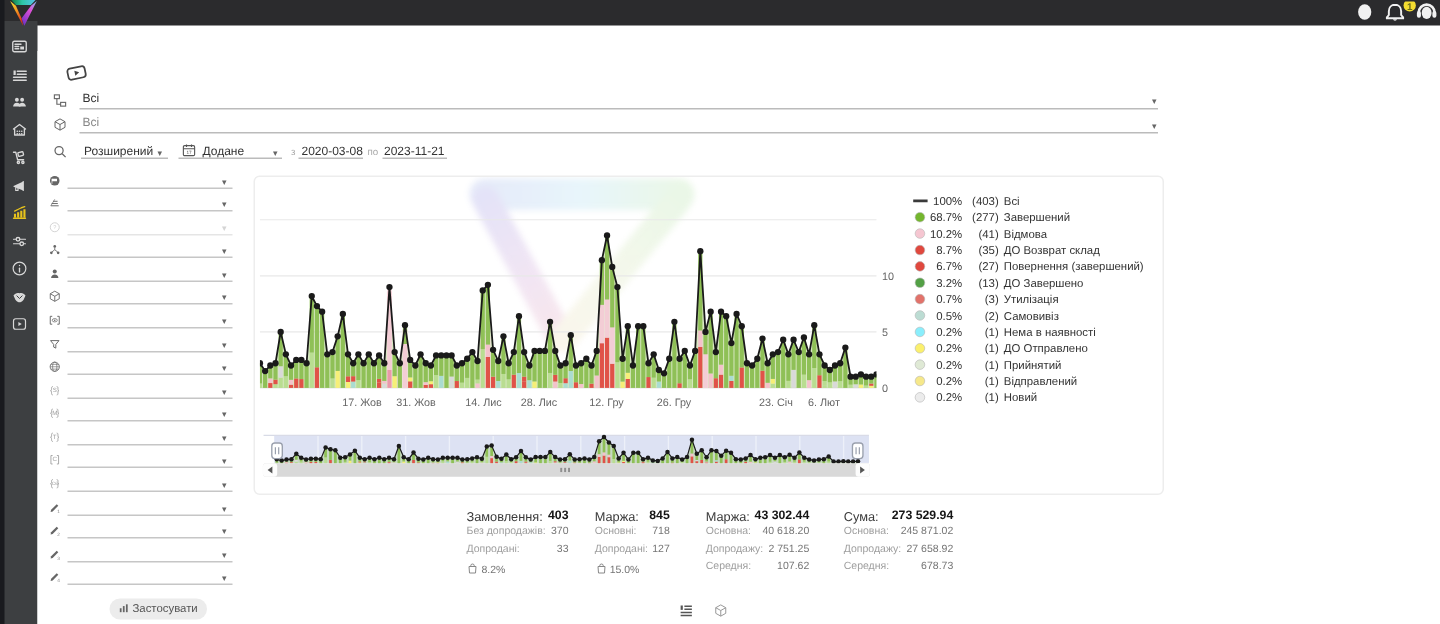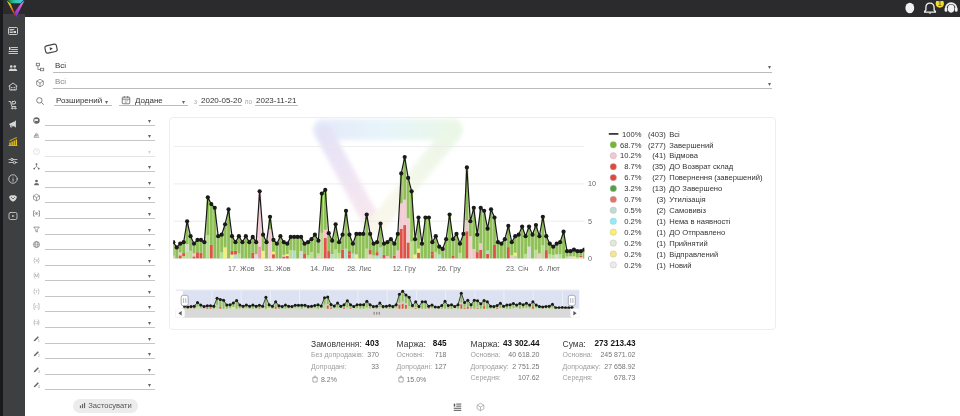--- a/index.html
+++ b/index.html
@@ -163,21 +163,21 @@
 <div class="inp" style="left:29px;top:61px;width:58px;height:11px"></div>
 <svg class="hdr-ic" style="left:96px;top:61px" viewBox="0 0 24 24" fill="none" stroke="#555" stroke-width="1.8">
 <rect x="3" y="5" width="18" height="16" rx="2"></rect>
       <path d="M8 3v4M16 3v4M3 10h18"></path>
 <text x="12" y="18.5" font-size="7.5" fill="#555" stroke="none" text-anchor="middle" font-family="Liberation Sans">17</text>
 </svg>
 <div class="lbl" style="left:110px;top:62px">Додане</div>
 <span class="car" style="position:absolute;left:157px;top:63.5px">▾</span>
 <div class="inp" style="left:94px;top:61px;width:69px;height:11px"></div>
 <div class="lbl" style="left:169px;top:63.5px;color:#aaa;font-size:6.5px">з</div>
-<div class="lbl" style="left:176px;top:62px">2020-05-20</div>
+<div class="lbl" style="left:176px;top:62px">2020-03-08</div>
 <div class="inp" style="left:174px;top:61px;width:43px;height:11px"></div>
 <div class="lbl" style="left:220px;top:63.5px;color:#aaa;font-size:6.5px">по</div>
 <div class="lbl" style="left:231px;top:62px">2023-11-21</div>
 <div class="inp" style="left:230px;top:61px;width:43px;height:11px"></div>
 <div class="frow" style="top:80.0px">
 <svg class="fic" viewBox="0 0 24 24">
         <circle cx="12" cy="12" r="8.5" fill="#666"></circle>
         <path d="M7 8.5h9v4.5H7z" fill="#fff"></path>
         <path d="M7 8.5v9" stroke="#fff" stroke-width="1.2"></path>
       </svg>
@@ -1231,21 +1231,21 @@
       </svg> <span class="sv" style="position:static">15.0%</span></div>
     <div class="stats" style="left:445.5px;top:305px">Маржа:</div>
     <div class="statsv" style="left:445.5px;top:305px;width:69px">43 302.44</div>
     <div class="sub" style="left:445.5px;top:317px">Основна:</div>
     <div class="sub sv" style="left:445.5px;top:317px;width:69px;text-align:right">40 618.20</div>
     <div class="sub" style="left:445.5px;top:328.5px">Допродажу:</div>
     <div class="sub sv" style="left:445.5px;top:328.5px;width:69px;text-align:right">2 751.25</div>
     <div class="sub" style="left:445.5px;top:340px">Середня:</div>
     <div class="sub sv" style="left:445.5px;top:340px;width:69px;text-align:right">107.62</div>
     <div class="stats" style="left:537.5px;top:305px">Сума:</div>
-    <div class="statsv" style="left:537.5px;top:305px;width:73px">273 213.43</div>
+    <div class="statsv" style="left:537.5px;top:305px;width:73px">273 529.94</div>
     <div class="sub" style="left:537.5px;top:317px">Основна:</div>
     <div class="sub sv" style="left:537.5px;top:317px;width:73px;text-align:right">245 871.02</div>
     <div class="sub" style="left:537.5px;top:328.5px">Допродажу:</div>
     <div class="sub sv" style="left:537.5px;top:328.5px;width:73px;text-align:right">27 658.92</div>
     <div class="sub" style="left:537.5px;top:340px">Середня:</div>
     <div class="sub sv" style="left:537.5px;top:340px;width:73px;text-align:right">678.73</div>
 <svg style="position:absolute;left:427px;top:367.5px" width="11" height="10" viewBox="0 0 24 24" stroke="#555" stroke-width="2.4" fill="none">
 <path d="M9 5h12M9 10h12M3 15h18M3 20h18"></path>
       <rect x="3" y="4" width="3.5" height="7" fill="#555" stroke="none"></rect>
 </svg>

